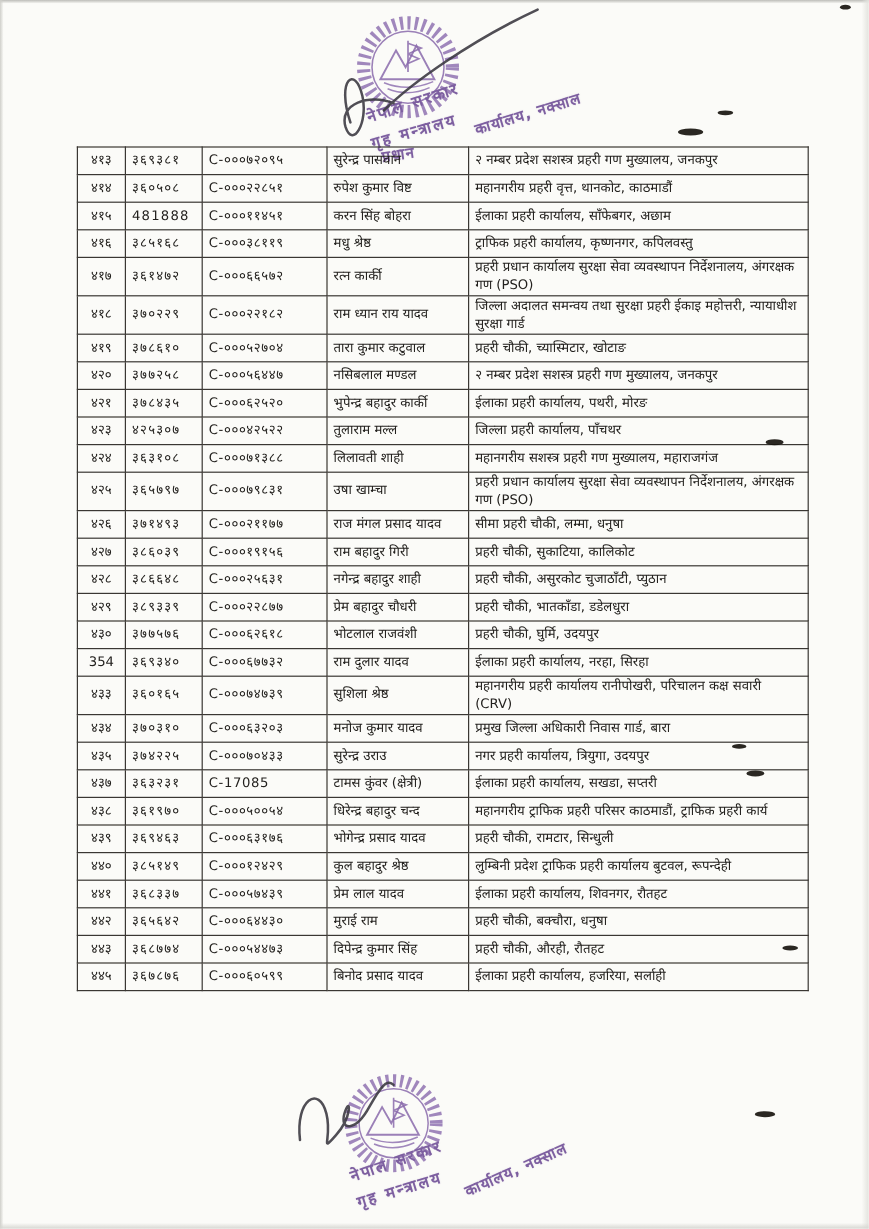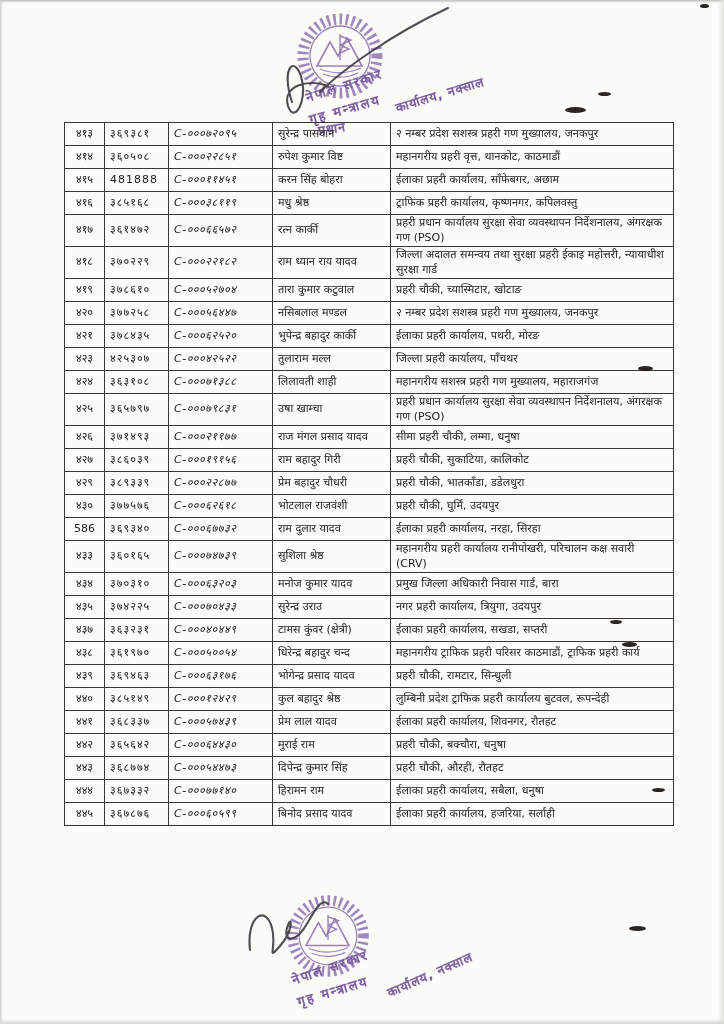--- a/index.html
+++ b/index.html
@@ -23,21 +23,21 @@
   }
   table.roster td{
     border:1px solid #3a3733;
     font-size:11px;line-height:1.32;
     padding:1px 5px;height:20px;
     vertical-align:middle;
     overflow:hidden;
   }
   td.col-sn{text-align:center;padding:1px 2px;}
   td.col-reg_no{letter-spacing:1px;}
-  td.col-c_no{letter-spacing:0.5px;font-style:italic;}
+  td.col-c_no{letter-spacing:0.5px;}
   td.col-name{}
   td.col-office{}
 
   
   .stamp{position:absolute;width:250px;height:140px;pointer-events:none;}
   .stamp .sline{
     position:absolute;white-space:nowrap;
     color:#7d5fa0;font-weight:bold;
     text-shadow:0 0 1px rgba(125,95,160,.35);
   }
@@ -174,35 +174,42 @@
         <td class="col-office">सीमा प्रहरी चौकी, लम्मा, धनुषा</td>
       </tr>
       <tr>
         <td class="col-sn">४२७</td>
         <td class="col-reg_no">३८६०३९</td>
         <td class="col-c_no">C-०००१९१५६</td>
         <td class="col-name">राम बहादुर गिरी</td>
         <td class="col-office">प्रहरी चौकी, सुकाटिया, कालिकोट</td>
       </tr>
       <tr>
+        <td class="col-sn">४२८</td>
+        <td class="col-reg_no">३८६६४८</td>
+        <td class="col-c_no">C-०००२५६३१</td>
+        <td class="col-name">नगेन्द्र बहादुर शाही</td>
+        <td class="col-office">प्रहरी चौकी, असुरकोट चुजाठाँटी, प्युठान</td>
+      </tr>
+      <tr>
         <td class="col-sn">४२९</td>
         <td class="col-reg_no">३८९३३९</td>
         <td class="col-c_no">C-०००२२८७७</td>
         <td class="col-name">प्रेम बहादुर चौधरी</td>
         <td class="col-office">प्रहरी चौकी, भातकाँडा, डडेलधुरा</td>
       </tr>
       <tr>
         <td class="col-sn">४३०</td>
         <td class="col-reg_no">३७७५७६</td>
         <td class="col-c_no">C-०००६२६१८</td>
         <td class="col-name">भोटलाल राजवंशी</td>
         <td class="col-office">प्रहरी चौकी, घुर्मि, उदयपुर</td>
       </tr>
       <tr>
-        <td class="col-sn">586</td>
+        <td class="col-sn">354</td>
         <td class="col-reg_no">३६९३४०</td>
         <td class="col-c_no">C-०००६७७३२</td>
         <td class="col-name">राम दुलार यादव</td>
         <td class="col-office">ईलाका प्रहरी कार्यालय, नरहा, सिरहा</td>
       </tr>
       <tr>
         <td class="col-sn">४३३</td>
         <td class="col-reg_no">३६०१६५</td>
         <td class="col-c_no">C-०००७४७३९</td>
         <td class="col-name">सुशिला श्रेष्ठ</td>
@@ -218,21 +225,21 @@
       <tr>
         <td class="col-sn">४३५</td>
         <td class="col-reg_no">३७४२२५</td>
         <td class="col-c_no">C-०००७०४३३</td>
         <td class="col-name">सुरेन्द्र उराउ</td>
         <td class="col-office">नगर प्रहरी कार्यालय, त्रियुगा, उदयपुर</td>
       </tr>
       <tr>
         <td class="col-sn">४३७</td>
         <td class="col-reg_no">३६३२३१</td>
-        <td class="col-c_no">C-०००४०४४९</td>
+        <td class="col-c_no">C-17085</td>
         <td class="col-name">टामस कुंवर (क्षेत्री)</td>
         <td class="col-office">ईलाका प्रहरी कार्यालय, सखडा, सप्तरी</td>
       </tr>
       <tr>
         <td class="col-sn">४३८</td>
         <td class="col-reg_no">३६१९७०</td>
         <td class="col-c_no">C-०००५००५४</td>
         <td class="col-name">धिरेन्द्र बहादुर चन्द</td>
         <td class="col-office">महानगरीय ट्राफिक प्रहरी परिसर काठमाडौं, ट्राफिक प्रहरी कार्य</td>
       </tr>
@@ -263,27 +270,20 @@
         <td class="col-c_no">C-०००६४४३०</td>
         <td class="col-name">मुराई राम</td>
         <td class="col-office">प्रहरी चौकी, बक्चौरा, धनुषा</td>
       </tr>
       <tr>
         <td class="col-sn">४४३</td>
         <td class="col-reg_no">३६८७७४</td>
         <td class="col-c_no">C-०००५४४७३</td>
         <td class="col-name">दिपेन्द्र कुमार सिंह</td>
         <td class="col-office">प्रहरी चौकी, औरही, रौतहट</td>
-      </tr>
-      <tr>
-        <td class="col-sn">४४४</td>
-        <td class="col-reg_no">३६७३३२</td>
-        <td class="col-c_no">C-०००७७१४०</td>
-        <td class="col-name">हिरामन राम</td>
-        <td class="col-office">ईलाका प्रहरी कार्यालय, सबैला, धनुषा</td>
       </tr>
       <tr>
         <td class="col-sn">४४५</td>
         <td class="col-reg_no">३६७८७६</td>
         <td class="col-c_no">C-०००६०५९९</td>
         <td class="col-name">बिनोद प्रसाद यादव</td>
         <td class="col-office">ईलाका प्रहरी कार्यालय, हजरिया, सर्लाही</td>
       </tr>
     </tbody>
 </table>

